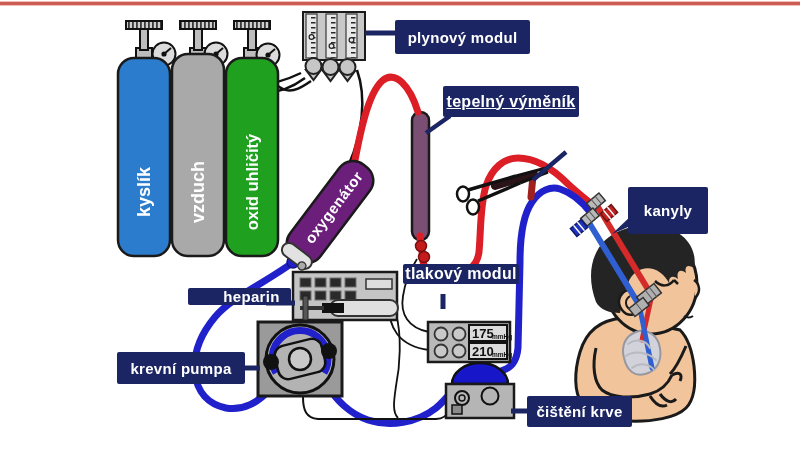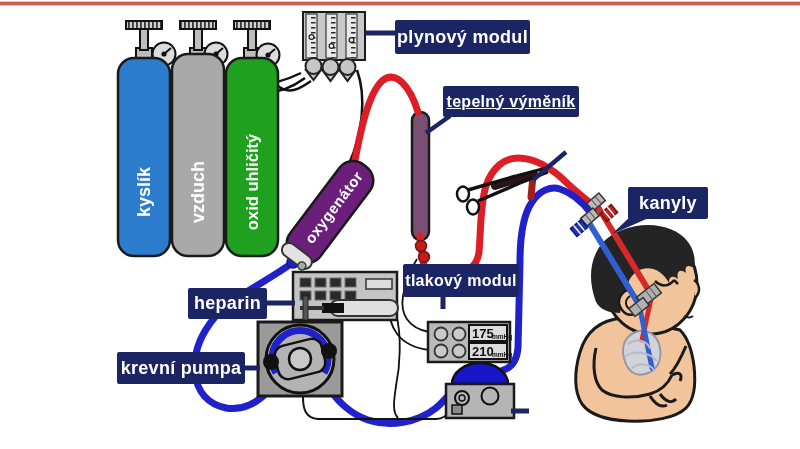--- a/index.html
+++ b/index.html
@@ -1,19 +1,19 @@
 <!DOCTYPE html>
 <html><head>
 <meta charset="utf-8">
 <style>
   html,body{margin:0;padding:0;background:#fff;}
   .stage{position:relative;width:800px;height:449px;background:#ffffff;overflow:hidden;
          font-family:"Liberation Sans",sans-serif;}
   .stage svg{position:absolute;left:0;top:0;}
-  .tag{position:absolute;background:#1b2563;color:#fff;font-weight:700;font-size:18px;
+  .tag{position:absolute;background:#1b2563;color:#fff;font-weight:700;font-size:15px;
        display:flex;align-items:center;justify-content:center;border-radius:2px;
        letter-spacing:.3px;white-space:nowrap;}
   .topline{position:absolute;left:0;top:1px;width:800px;height:5px;
        background:linear-gradient(#f2beb8 0 1px,#cc5b52 1px 4px,#f2beb8 4px 5px);}
   text{font-family:"Liberation Sans",sans-serif;}
 </style>
 </head>
 <body>
 
 <div class="stage">
@@ -250,26 +250,29 @@
     <line x1="511" y1="411" x2="529" y2="411" stroke-width="5"></line>
   </g>
 </svg>
 
 <div class="tag" style="left:395px;top:20px;width:135px;height:34px;">
   <span>plynový modul</span>
 </div>
 <div class="tag" style="left:443px;top:86px;width:136px;height:31px;font-size:16px;text-decoration:underline;">
   <span>tepelný výměník</span>
 </div>
-<div class="tag" style="left:628px;top:187px;width:80px;height:32px;">
+<div class="tag" style="left:628px;top:187px;width:80px;height:47px;">
   <span>kanyly</span>
 </div>
-<div class="tag" style="left:403px;top:264px;width:116px;height:33px;font-size:16px;">
+<div class="tag" style="left:403px;top:264px;width:116px;height:20px;font-size:16px;">
   <span>tlakový modul</span>
 </div>
-<div class="tag" style="left:188px;top:288px;width:79px;height:31px;">
+<div class="tag" style="left:188px;top:288px;width:79px;height:17px;padding-left:24px;">
   <span>heparin</span>
 </div>
 <div class="tag" style="left:117px;top:352px;width:128px;height:32px;text-align:right;">
   <span>krevní pumpa</span>
 </div>
+<div class="tag" style="left:527px;top:396px;width:105px;height:31px;">
+  <span>čištění krve</span>
+</div>
 
 </div>
 
 </body></html>

